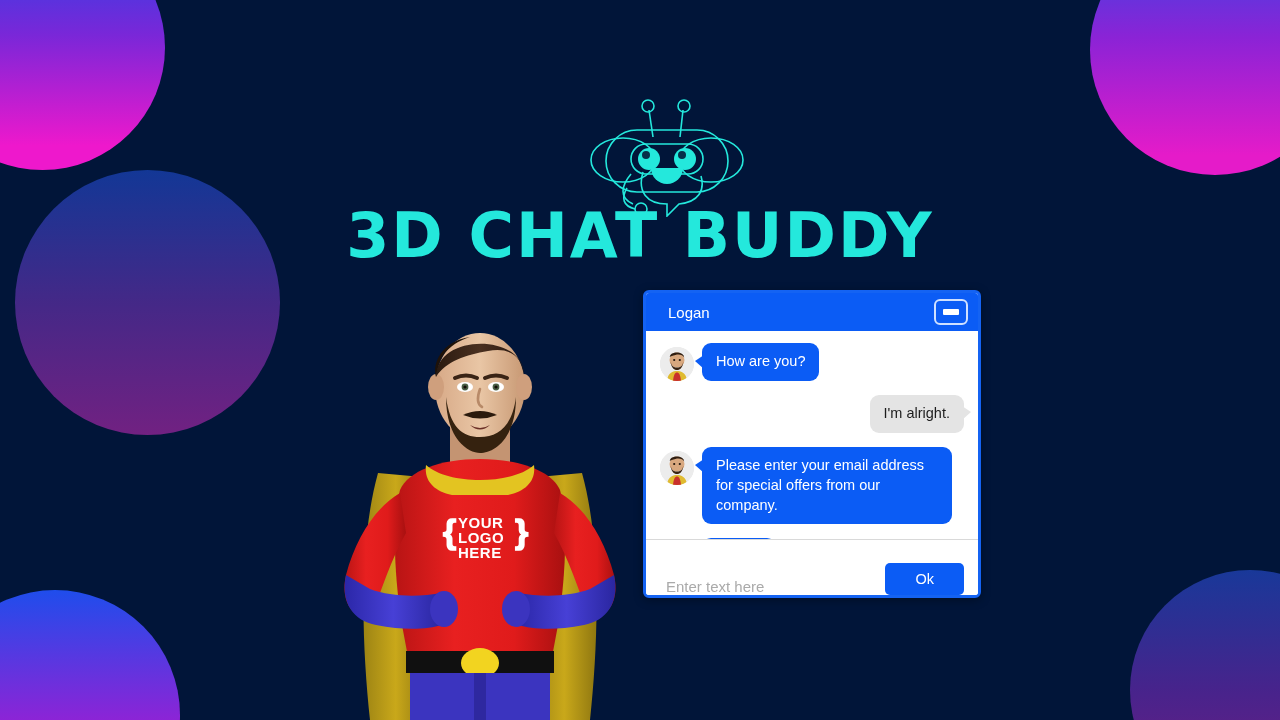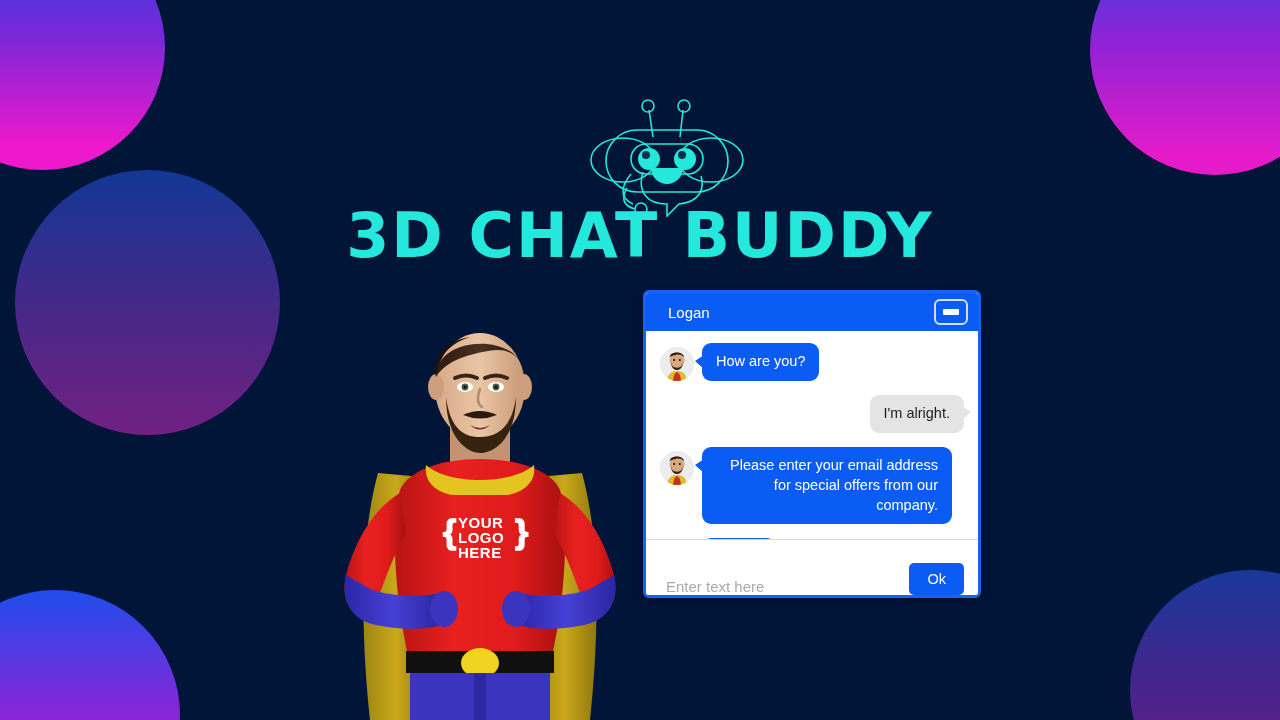--- a/index.html
+++ b/index.html
@@ -74,21 +74,20 @@
     display:flex; align-items:center; justify-content:center;
     cursor:pointer; background:transparent;
   }
   #minimize-button .bar { width:16px; height:6px; background:#ffffff; border-radius:1px; }
 
   #chat-messages {
     flex:1 1 auto; background:#ffffff;
     padding:12px 14px 8px 14px;
     display:flex; flex-direction:column; gap:14px;
     overflow-y:auto;
-    text-align:right;
   }
   .msg-row { display:flex; align-items:flex-start; gap:8px; }
   .msg-row.right { justify-content:flex-end; }
 
   .avatar {
     width:34px; height:34px; border-radius:50%; flex:0 0 34px;
     background:#e9e9e9; position:relative; overflow:hidden;
     margin-top:4px;
   }
   .avatar svg { display:block; width:34px; height:34px; }
@@ -120,21 +119,21 @@
     flex:0 0 56px; border-top:1px solid #d9d9d9; background:#ffffff;
     display:flex; align-items:flex-end; padding:0 14px 0 20px; gap:10px;
   }
   #chat-input {
     flex:1 1 auto; border:none; outline:none; font-size:15px;
     color:#333; background:transparent; font-family:"Liberation Sans", sans-serif;
   }
   #chat-input::placeholder { color:#aaaaaa; }
   #send-button {
     background:#0B5CF5; color:#ffffff; border:none; border-radius:5px;
-    padding:8px 18px; font-size:14.5px; cursor:pointer;
+    padding:8px 30px; font-size:14.5px; cursor:pointer;
     font-family:"Liberation Sans", sans-serif;
   }
 </style>
 </head>
 <body>
 
 <div class="stage">
 
   <div class="circle" id="circle-tl"></div>
   <div class="circle" id="circle-tl2"></div>

